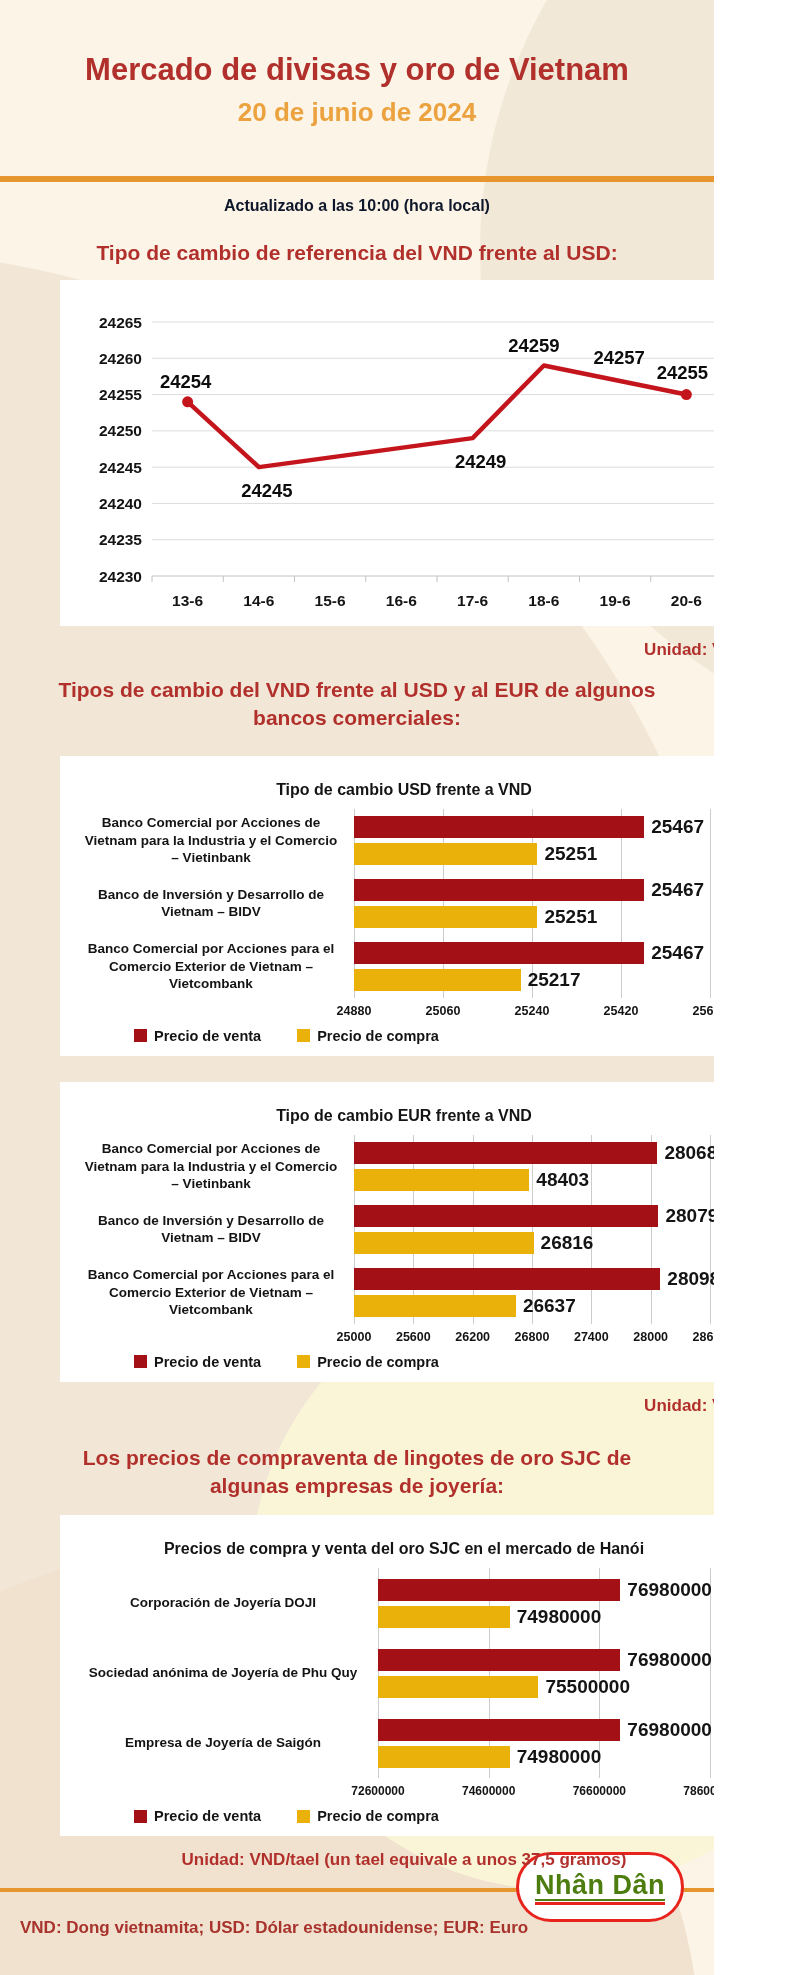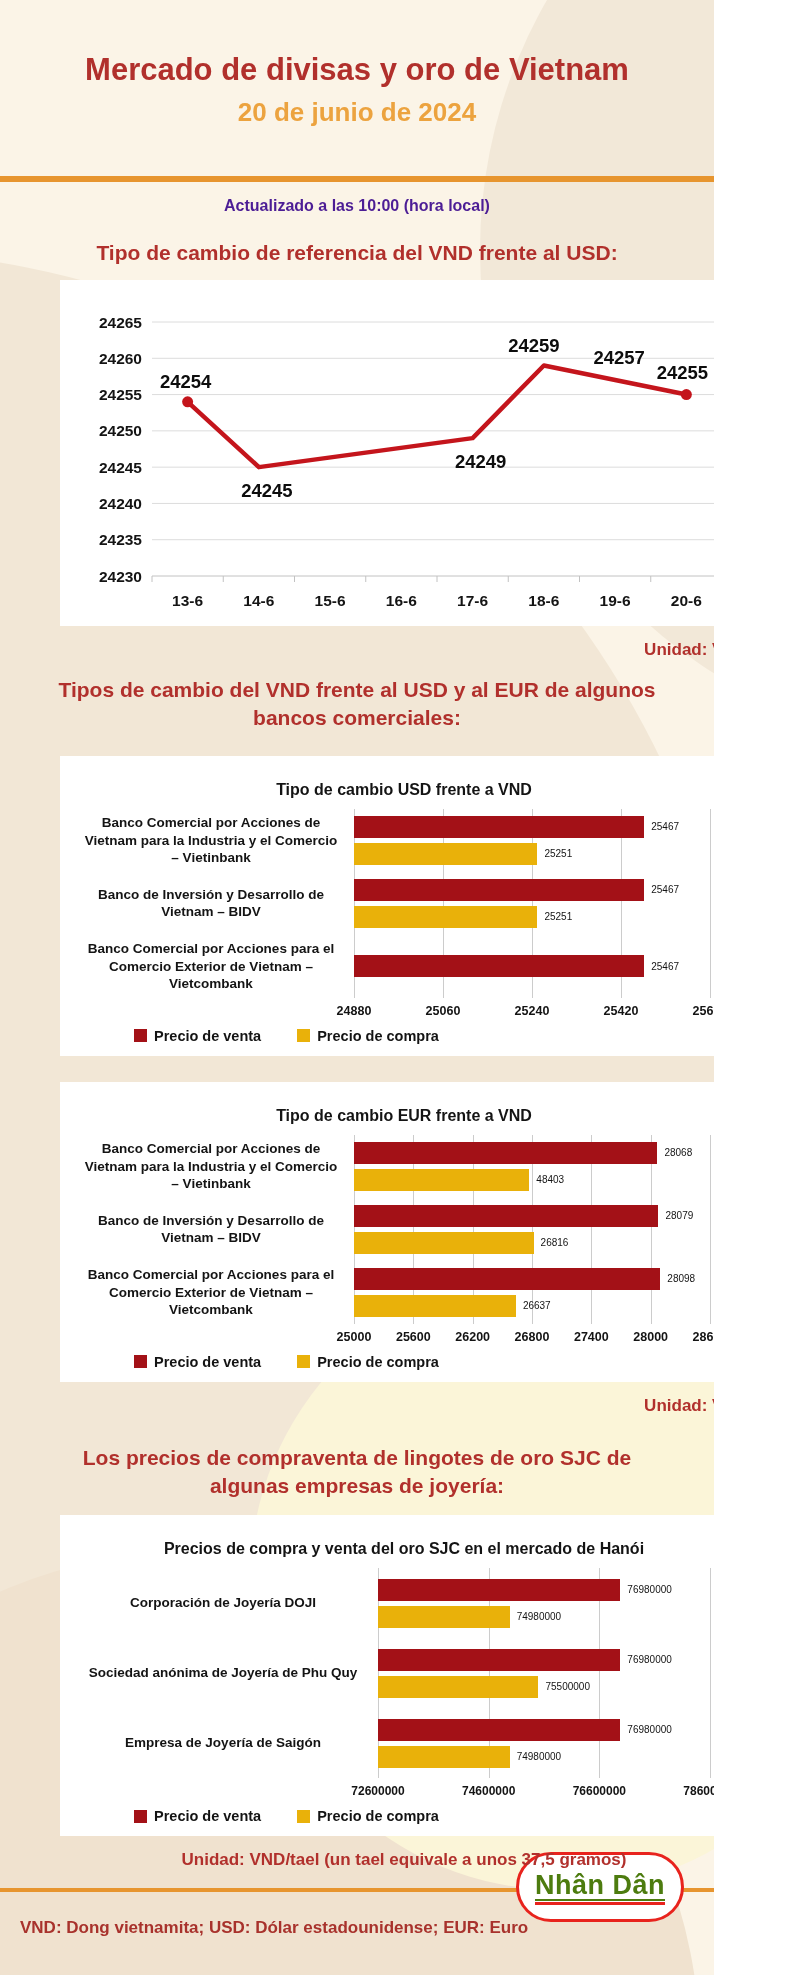--- a/index.html
+++ b/index.html
@@ -20,21 +20,21 @@
     margin:52px 20px 0;text-align:center;
     color:#b1302c;font-size:31px;font-weight:bold;line-height:1.15;
   }
   .page-date{
     margin-top:9px;text-align:center;
     color:#eca33f;font-size:26px;font-weight:bold;
   }
   .top-divider{margin-top:48px;height:6px;background:#e7952f;}
   .updated-note{
     margin-top:15px;text-align:center;
-    color:#4c1d95;font-size:16px;font-weight:bold;
+    color:#0f172a;font-size:16px;font-weight:bold;
   }
   .section-heading{
     margin:24px auto 0;text-align:center;
     color:#b1302c;font-size:21px;font-weight:bold;line-height:1.32;
   }
   .section-heading.w620{max-width:620px;}
   .section-heading.w600{max-width:600px;}
 
   .panel{
     background:#ffffff;width:688px;margin-left:60px;
@@ -59,21 +59,21 @@
   .bc-label{
     display:flex;align-items:center;justify-content:center;text-align:center;
     color:#141414;font-size:13.5px;font-weight:bold;line-height:1.3;
     box-sizing:border-box;padding:0 12px 0 2px;
   }
   .bc-plot{position:relative;flex-shrink:0;}
   .bc-gridline{position:absolute;top:0;bottom:0;width:1px;background:#cccccc;}
   .bc-row{position:relative;display:flex;flex-direction:column;justify-content:center;gap:5px;}
   .bc-barline{display:flex;align-items:center;gap:7px;height:22px;}
   .bc-bar{height:22px;flex-shrink:0;}
-  .bc-val{color:#141414;font-size:10px;font-weight:normal;white-space:nowrap;}
+  .bc-val{color:#141414;font-size:19px;font-weight:bold;white-space:nowrap;}
   .bc-axis{position:relative;height:26px;}
   .bc-tick{
     position:absolute;top:6px;transform:translateX(-50%);
     color:#141414;font-weight:bold;white-space:nowrap;
   }
   .bc-legend{display:flex;align-items:center;gap:36px;padding:4px 0 8px 56px;}
   .bc-legend-item{display:flex;align-items:center;gap:7px;}
   .bc-swatch{width:13px;height:13px;flex-shrink:0;}
   .bc-legend-text{color:#141414;font-size:14.5px;font-weight:bold;}
 
@@ -193,20 +193,24 @@
               <div class="bc-barline">
                 <div class="bc-bar" style="width: 51.5278%; background: rgb(233, 177, 10);"></div>
                 <span class="bc-val">25251</span>
               </div>
             </div>
             <div class="bc-row" style="height: 63px;">
               <div class="bc-barline">
                 <div class="bc-bar" style="width: 81.5278%; background: rgb(163, 17, 23);"></div>
                 <span class="bc-val">25467</span>
               </div>
+              <div class="bc-barline">
+                <div class="bc-bar" style="width: 46.8056%; background: rgb(233, 177, 10);"></div>
+                <span class="bc-val">25217</span>
+              </div>
             </div>
           </div>
         </div>
         <div class="bc-axis" style="margin-left: 276px; width: 356px;">
           <span class="bc-tick" style="left: 0%; font-size: 12.5px;">24880</span>
           <span class="bc-tick" style="left: 25%; font-size: 12.5px;">25060</span>
           <span class="bc-tick" style="left: 50%; font-size: 12.5px;">25240</span>
           <span class="bc-tick" style="left: 75%; font-size: 12.5px;">25420</span>
           <span class="bc-tick" style="left: 100%; font-size: 12.5px;">25600</span>
         </div>

